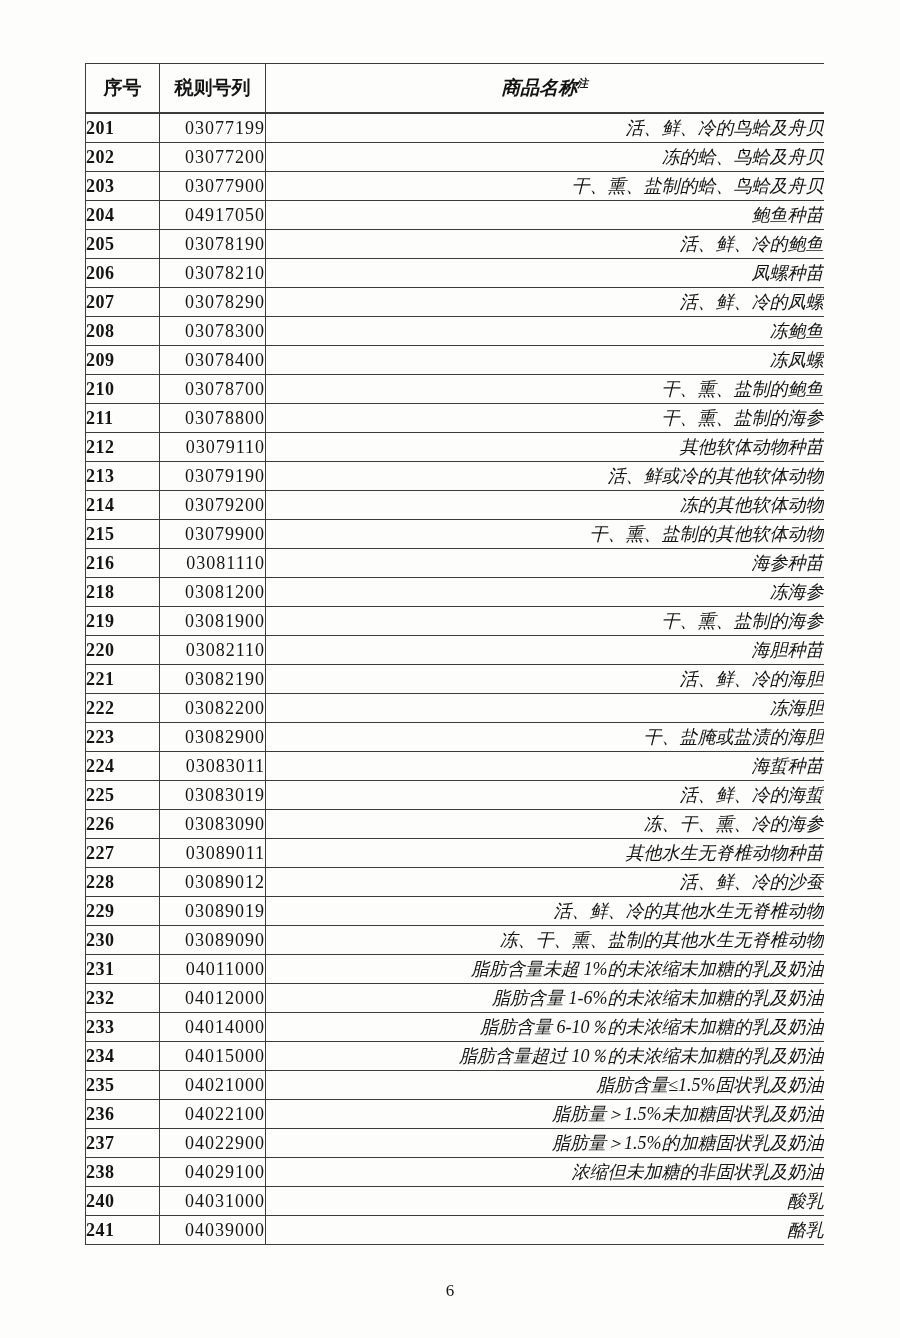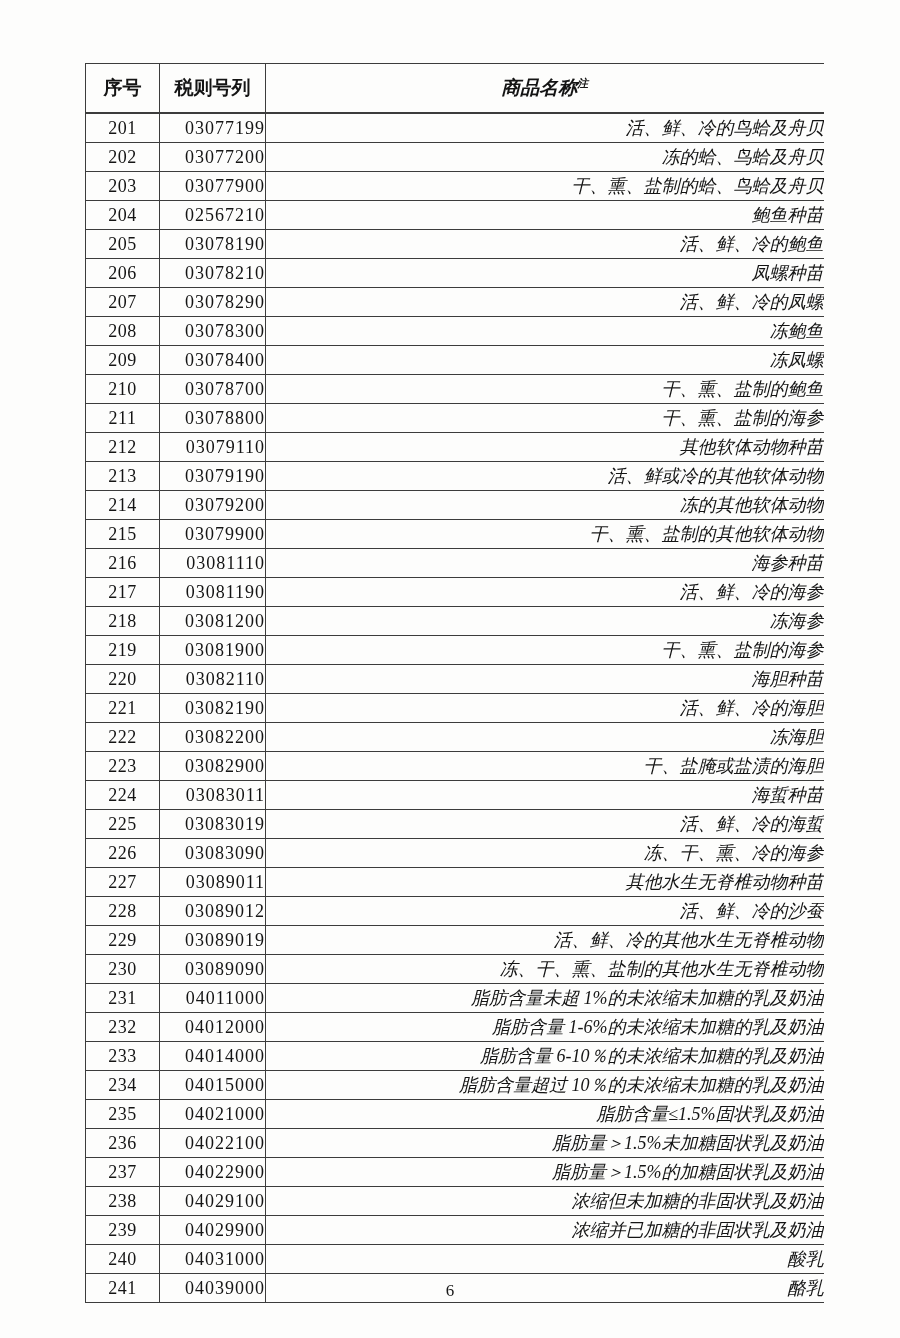--- a/index.html
+++ b/index.html
@@ -46,22 +46,22 @@
     vertical-align: middle;
     border-bottom: 2px solid #3c3c3c;
   }
   .tariff-table tbody td {
     height: 28.1px;
     font-size: 18px;
     vertical-align: middle;
     line-height: 28px;
   }
   .tariff-table tbody td[data-name="serial-cell"] {
-    text-align: center;
     letter-spacing: 0.5px;
+    font-weight: bold;
   }
   .tariff-table tbody td[data-name="tariff-code-cell"] {
     text-align: right;
     letter-spacing: 1px;
   }
   .tariff-table tbody td[data-name="product-name-cell"] {
     text-align: right;
     padding-left: 13px;
   }
   sup.note {
@@ -115,21 +115,21 @@
           <td data-name="tariff-code-cell">03077200</td>
           <td data-name="product-name-cell">冻的蛤、鸟蛤及舟贝</td>
         </tr>
         <tr data-name="table-row">
           <td data-name="serial-cell">203</td>
           <td data-name="tariff-code-cell">03077900</td>
           <td data-name="product-name-cell">干、熏、盐制的蛤、鸟蛤及舟贝</td>
         </tr>
         <tr data-name="table-row">
           <td data-name="serial-cell">204</td>
-          <td data-name="tariff-code-cell">02567210</td>
+          <td data-name="tariff-code-cell">04917050</td>
           <td data-name="product-name-cell">鲍鱼种苗</td>
         </tr>
         <tr data-name="table-row">
           <td data-name="serial-cell">205</td>
           <td data-name="tariff-code-cell">03078190</td>
           <td data-name="product-name-cell">活、鲜、冷的鲍鱼</td>
         </tr>
         <tr data-name="table-row">
           <td data-name="serial-cell">206</td>
           <td data-name="tariff-code-cell">03078210</td>
@@ -179,25 +179,20 @@
           <td data-name="serial-cell">215</td>
           <td data-name="tariff-code-cell">03079900</td>
           <td data-name="product-name-cell">干、熏、盐制的其他软体动物</td>
         </tr>
         <tr data-name="table-row">
           <td data-name="serial-cell">216</td>
           <td data-name="tariff-code-cell">03081110</td>
           <td data-name="product-name-cell">海参种苗</td>
         </tr>
         <tr data-name="table-row">
-          <td data-name="serial-cell">217</td>
-          <td data-name="tariff-code-cell">03081190</td>
-          <td data-name="product-name-cell">活、鲜、冷的海参</td>
-        </tr>
-        <tr data-name="table-row">
           <td data-name="serial-cell">218</td>
           <td data-name="tariff-code-cell">03081200</td>
           <td data-name="product-name-cell">冻海参</td>
         </tr>
         <tr data-name="table-row">
           <td data-name="serial-cell">219</td>
           <td data-name="tariff-code-cell">03081900</td>
           <td data-name="product-name-cell">干、熏、盐制的海参</td>
         </tr>
         <tr data-name="table-row">
@@ -289,25 +284,20 @@
           <td data-name="serial-cell">237</td>
           <td data-name="tariff-code-cell">04022900</td>
           <td data-name="product-name-cell">脂肪量＞1.5%的加糖固状乳及奶油</td>
         </tr>
         <tr data-name="table-row">
           <td data-name="serial-cell">238</td>
           <td data-name="tariff-code-cell">04029100</td>
           <td data-name="product-name-cell">浓缩但未加糖的非固状乳及奶油</td>
         </tr>
         <tr data-name="table-row">
-          <td data-name="serial-cell">239</td>
-          <td data-name="tariff-code-cell">04029900</td>
-          <td data-name="product-name-cell">浓缩并已加糖的非固状乳及奶油</td>
-        </tr>
-        <tr data-name="table-row">
           <td data-name="serial-cell">240</td>
           <td data-name="tariff-code-cell">04031000</td>
           <td data-name="product-name-cell">酸乳</td>
         </tr>
         <tr data-name="table-row">
           <td data-name="serial-cell">241</td>
           <td data-name="tariff-code-cell">04039000</td>
           <td data-name="product-name-cell">酪乳</td>
         </tr>
       </tbody>

